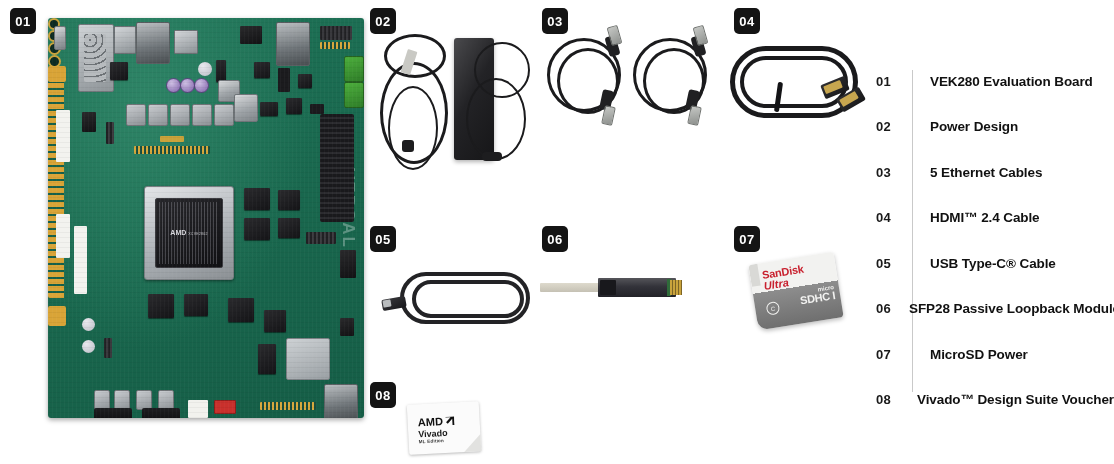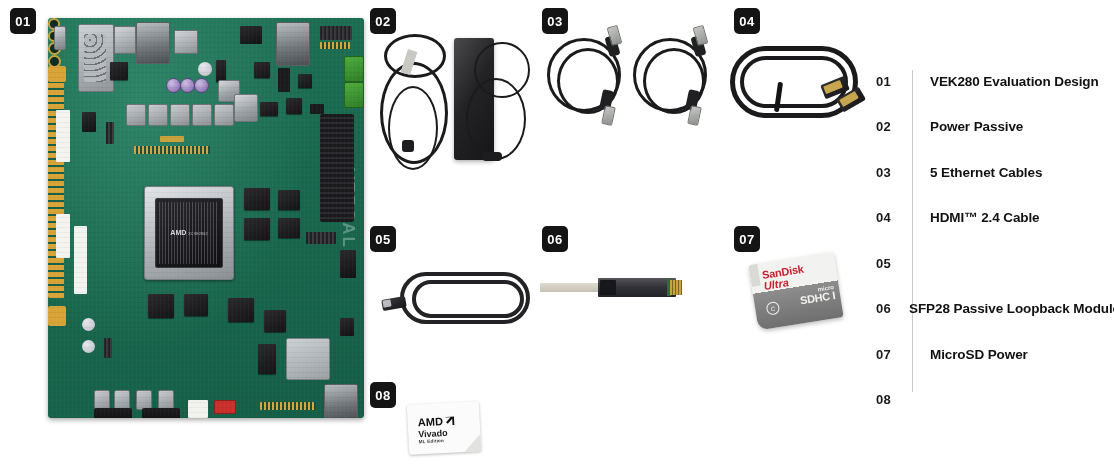--- a/index.html
+++ b/index.html
@@ -409,44 +409,46 @@
       <div class="vch-fold"></div>
     </div>
   </div>
   <div class="badge" style="left:370px;top:382px;">08</div>
 
   <div class="legend">
     <div class="legend-rule"></div>
     <div id="legend-rows">
         <div class="lrow" style="top: 10px;">
           <div class="lnum">01</div>
-          <div class="llabel">VEK280 Evaluation Design</div>
+          <div class="llabel">VEK280 Evaluation Board</div>
         </div>
         <div class="lrow" style="top: 55.5px;">
           <div class="lnum">02</div>
-          <div class="llabel">Power Passive</div>
+          <div class="llabel">Power Design</div>
         </div>
         <div class="lrow" style="top: 101px;">
           <div class="lnum">03</div>
           <div class="llabel">5 Ethernet Cables</div>
         </div>
         <div class="lrow" style="top: 146.5px;">
           <div class="lnum">04</div>
           <div class="llabel">HDMI™ 2.4 Cable</div>
         </div>
         <div class="lrow" style="top: 192px;">
           <div class="lnum">05</div>
+          <div class="llabel">USB Type-C® Cable</div>
         </div>
         <div class="lrow" style="top: 237.5px;">
           <div class="lnum">06</div>
           <div class="llabel">SFP28 Passive Loopback Module</div>
         </div>
         <div class="lrow" style="top: 283px;">
           <div class="lnum">07</div>
           <div class="llabel">MicroSD Power</div>
         </div>
         <div class="lrow" style="top: 328.5px;">
           <div class="lnum">08</div>
+          <div class="llabel">Vivado™ Design Suite Voucher</div>
         </div>
       </div>
   </div>
 
 </div>
 
 </body></html>

